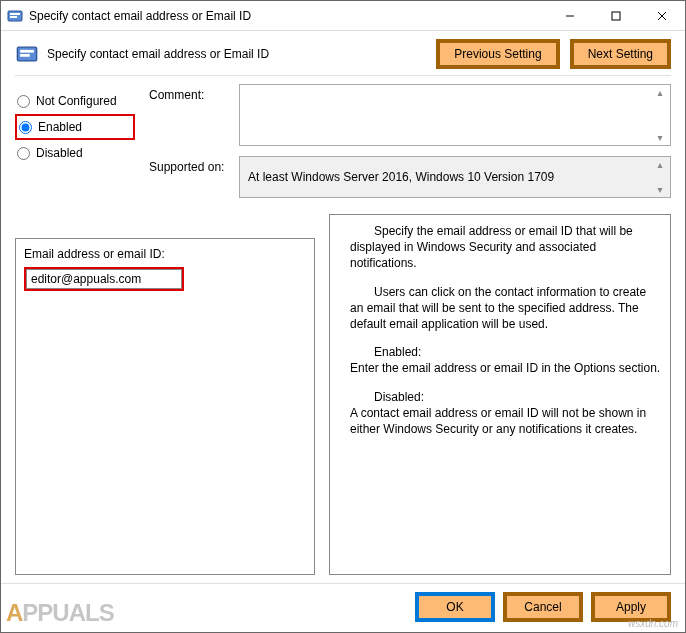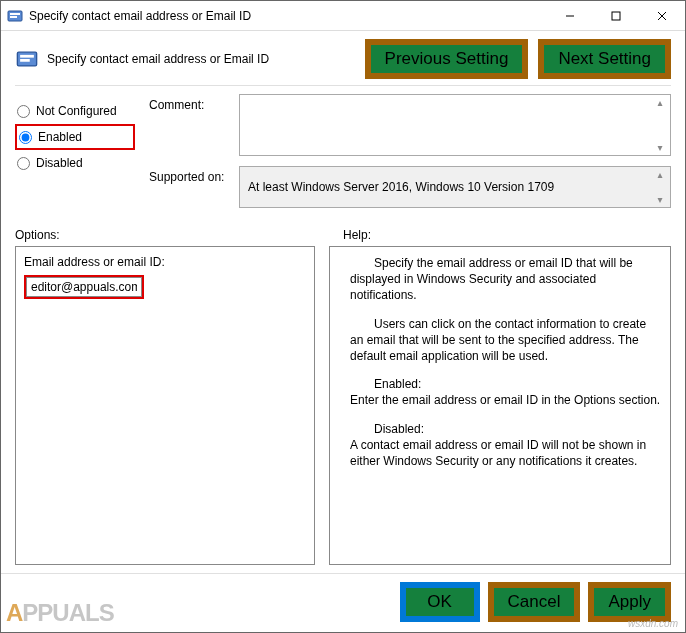--- a/index.html
+++ b/index.html
@@ -17,45 +17,45 @@
 .window { border: 1px solid #666; width: 686px; height: 633px; background: #fff; display:flex; flex-direction:column; }
 .titlebar { height: 30px; display: flex; align-items: center; border-bottom: 1px solid #ddd; padding-left: 6px; }
 .titlebar .icon { width: 16px; height: 16px; margin-right: 6px; display:inline-flex; align-items:center; justify-content:center; }
 .titlebar .title { flex: 1; font-size: 12px; }
 .sysbtns { display: flex; height: 100%; }
 .sysbtn { width: 46px; display:flex; align-items:center; justify-content:center; font-size:14px; font-family: sans-serif; }
 .header-row { display:flex; align-items:center; padding: 8px 14px 4px 14px; }
 .header-row .bigicon { width: 24px; height: 24px; margin-right:8px; display:flex; align-items:center; justify-content:center;}
 .header-row .header-title { flex:1; font-size:12px; }
 .navbtns { display:flex; gap:10px; }
-.btn { border:6px solid #a16207; background:#15803d; padding:4px 14px; font-size:17px; min-width:80px; text-align:center; cursor:pointer; }
+.btn { border:4px solid #a16207; background:#fdba74; padding:4px 14px; font-size:12px; min-width:80px; text-align:center; cursor:pointer; }
 .btn.default { border-color:#0078d7; }
 .hr { height:1px; background:#e0e0e0; margin:2px 14px 8px 14px;}
 .config-area { display:flex; padding: 0 14px 6px 14px; gap:14px; }
 .radios { width:120px; padding-top:4px; }
 .radio-row { display:flex; align-items:center; height:26px; gap:6px; padding:2px; }
 .radio-row input { margin:0; }
 .highlight-red { border:2px solid #d00; }
 .fields-col { flex:1; }
 .field-row { display:flex; align-items:flex-start; margin-bottom:10px; }
 .field-label { width:90px; padding-top:4px; }
 .field-box { flex:1; border:1px solid #aaa; background:#fff; position:relative; }
 .comment-box { height:62px; }
 .supported-box { height:42px; background:#f0f0f0; display:flex; align-items:center; padding:0 8px; }
 .scroll-affordance { position:absolute; right:2px; width:16px; color:#888; font-size:10px; text-align:center;}
 .scroll-affordance.up{ top:2px;} .scroll-affordance.down{ bottom:2px;}
 .labels-row { display:flex; padding:4px 14px 4px 14px; }
 .labels-row .lab { font-size:12px; }
 .panels { flex:1; display:flex; gap:14px; padding:0 14px 8px 14px; min-height:0; }
 .panel { border:1px solid #888; flex:1; padding:8px; position:relative; background:#fff; }
-.options-panel { flex-basis:300px; flex-grow:0; }
+.options-panel { flex-basis:300px; flex-grow:0;margin-top:24px; }
 .help-panel { overflow:auto; }
 .options-label { margin-bottom:6px; }
 .email-input-wrap { border:2px solid #d00; display:inline-block; padding:0;}
-.email-input { border:1px solid #888; padding:2px 4px; font-size:12px; width:116px; font-family:inherit; }
+.email-input { border:1px solid #888; padding:2px 4px; font-size:12px; width:156px; font-family:inherit; }
 .help-text p { margin:0 0 12px 12px; line-height:1.35; }
 .help-text .indent { text-indent:24px; display:block;}
 .bottom-bar { display:flex; justify-content:flex-end; gap:8px; padding:8px 14px 10px 14px; border-top:1px solid #e0e0e0; align-items:center;}
 .watermark { position:absolute; left:6px; bottom:6px; font-size:24px; font-weight:700; color:#bdbdbd; letter-spacing:-1px; font-family: Arial, sans-serif; opacity:0.85; pointer-events:none;}
 .watermark .orange { color:#d99a3a; }
 .wm-url { position:absolute; right:8px; bottom:4px; font-size:10px; color:#bbb; pointer-events:none;font-style:italic;}
 svg { display:block; }
 </style>
 </head>
 <body>
@@ -136,24 +136,20 @@
         <div class="field-label">Supported on:</div>
         <div class="field-box supported-box">
           <span>At least Windows Server 2016, Windows 10 Version 1709</span>
           <span class="scroll-affordance up">▴</span>
           <span class="scroll-affordance down">▾</span>
         </div>
       </div>
     </div>
   </div>
 
-  <div class="labels-row">
-    <div class="lab" style="width:328px">Options:</div>
-    <div class="lab">Help:</div>
-  </div>
 
   <div class="panels">
     <div class="panel options-panel">
       <div class="options-label">Email address or email ID:</div>
       <span class="email-input-wrap">
         <input class="email-input" type="text" value="editor@appuals.com" style="">
       </span>
     </div>
     <div class="panel help-panel">
       <div class="help-text">

